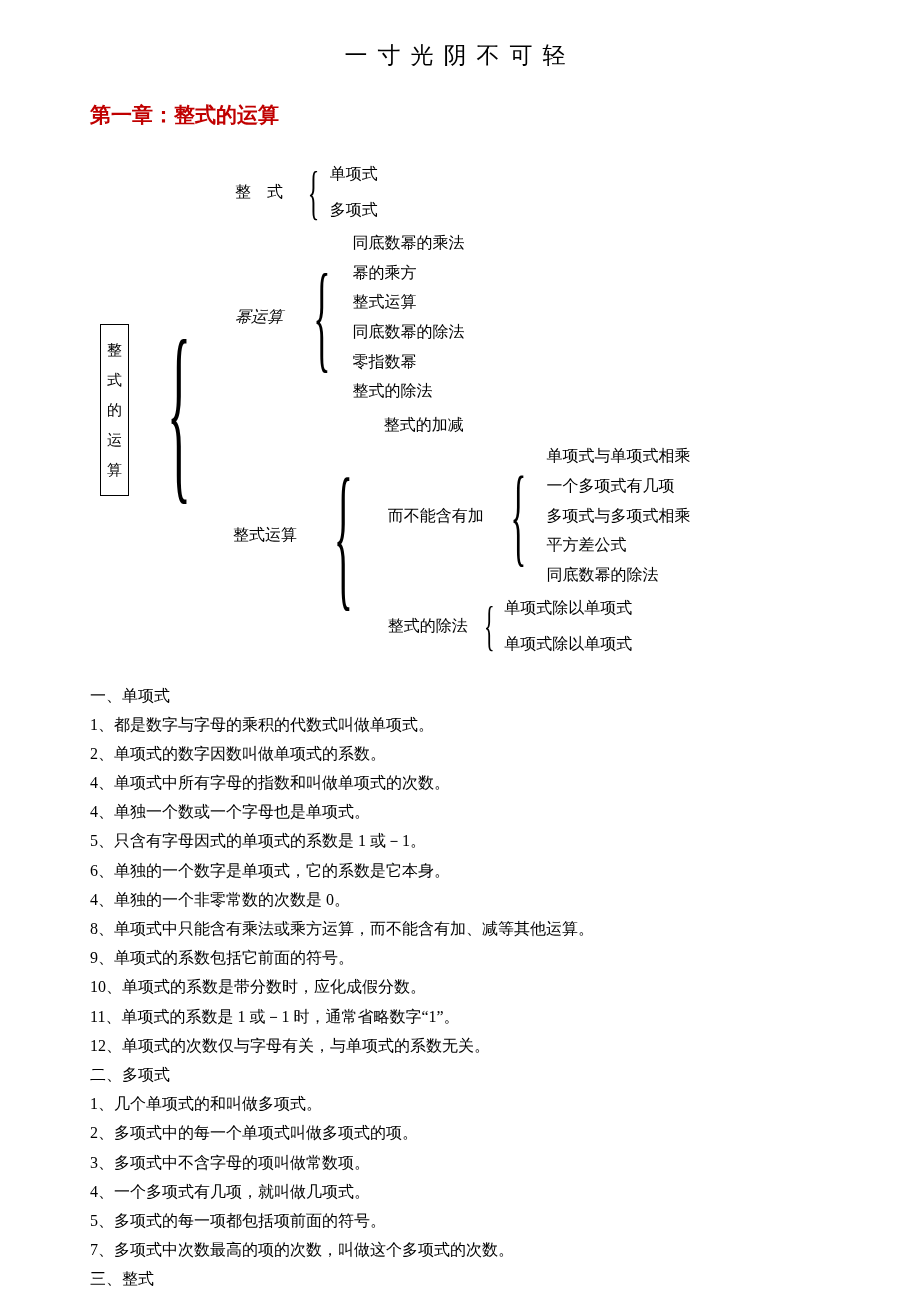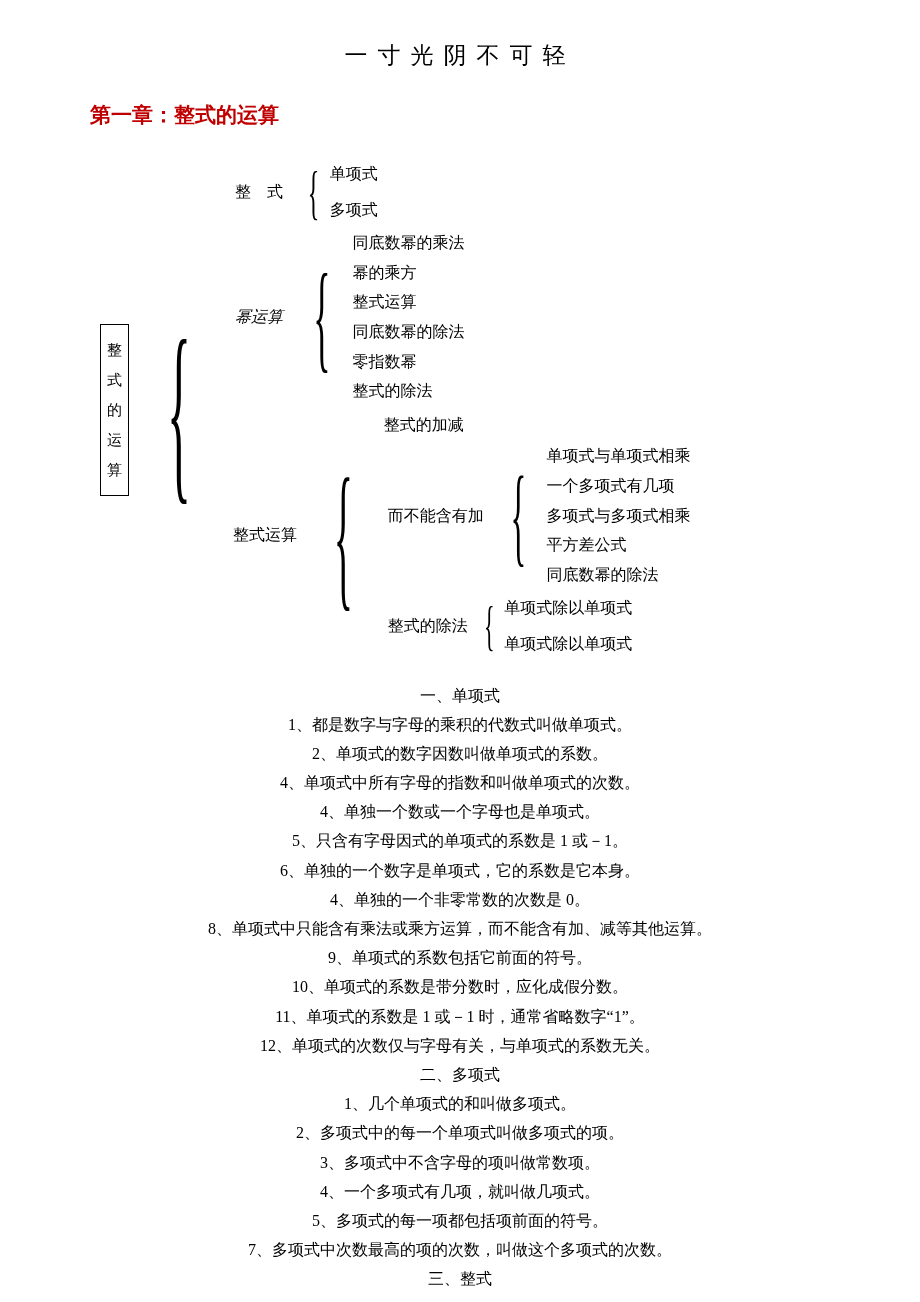--- a/index.html
+++ b/index.html
@@ -53,21 +53,21 @@
     margin: 0 2px;
   }
   .col { display: inline-flex; flex-direction: column; }
   .col > div { white-space: nowrap; padding: 2px 0;}
   .nlabel { margin: 0 8px 0 6px; letter-spacing: 6px; text-align: center;}
   .nlabel-tight { margin: 0 6px 0 4px; }
   .body-text {
     font-size: 16px;
     line-height: 1.7;
   }
-  .body-text p { margin: 0; padding: 1px 0; text-align: center; }
+  .body-text p { margin: 0; padding: 1px 0; }
   .section-head { }
 </style>
 </head>
 <body>
 
 <div class="page">
   <div class="header-phrase">一寸光阴不可轻</div>
   <div class="chapter-title">第一章：整式的运算</div>
 
   <div class="diagram">

